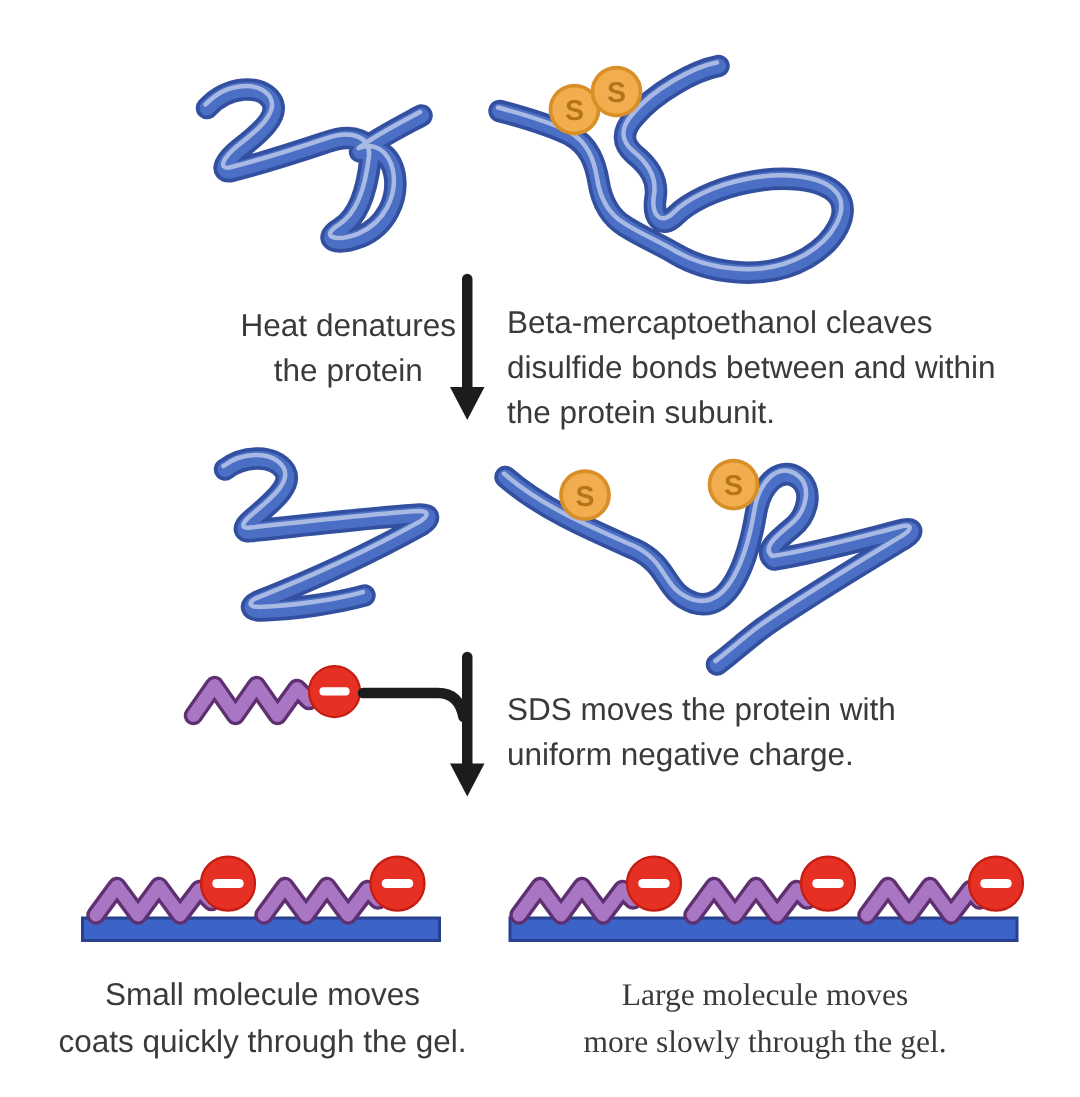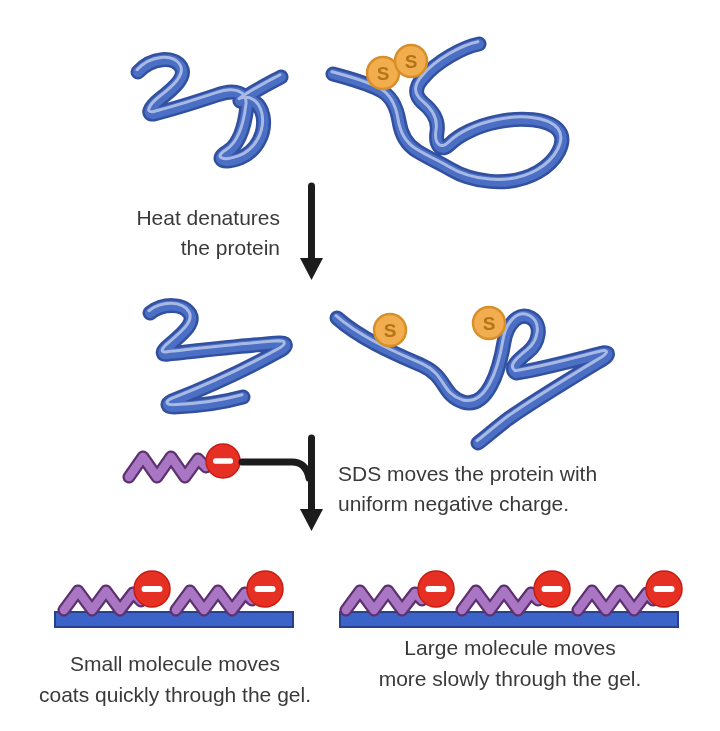--- a/index.html
+++ b/index.html
@@ -31,26 +31,26 @@
   .gel { fill:var(--gel-fill); stroke:var(--gel-outline); stroke-width:2; }
 
   
   .arrow-line { fill:none; stroke:var(--arrow); stroke-width:7; stroke-linecap:round; }
   .arrow-head { fill:var(--arrow); }
 
   .label {
     position:absolute; color:var(--text);
     font-size:21px; line-height:30px; white-space:pre-line;
   }
-  .label-heat  { top:203px; right:440px; text-align:right; }
+  .label-heat  { top:203px; right:416px; text-align:center; }
   .label-bme   { top:201px; left:338px; }
   .label-sds   { top:459px; left:338px; }
   .caption { text-align:center; line-height:31px; }
   .caption-small { top:648px; left:10px;  width:330px; }
-  .caption-large { top:632px; left:345px; width:330px; }
+  .caption-large { top:648px; left:345px; width:330px;font-family:Liberation Serif, serif; }
 </style>
 </head>
 <body>
 
 <div class="canvas">
 
   <svg class="art" width="720" height="731" viewBox="0 0 720 731">
 
     <g>
       <path class="tube-outline" d="M138,72 C152,57 174,56 181,67 C187,77 173,89 160,99 C150,107 146,115 154,114 C178,108 202,100 217,95 C236,88 248,94 247,106 C245,124 240,144 227,152 C214,160 224,164 240,158 C257,151 266,133 263,116 C260,102 250,97 240,101 C252,92 268,84 281,77"></path>
@@ -146,19 +146,22 @@
       <path class="zig-fill" d="M578,610 L592,591 L606,610 L620,591 L634,610 L647,593 L653,600"></path>
       <g>
         <circle class="charge" cx="664" cy="589" r="18"></circle>
         <rect class="minus" x="653.5" y="586" width="21" height="6" rx="3"></rect>
       </g>
     </g>
   </svg>
 
   <div class="label label-heat">Heat denatures
 the protein</div>
+  <div class="label label-bme">Beta-mercaptoethanol cleaves
+disulfide bonds between and within
+the protein subunit.</div>
   <div class="label label-sds">SDS moves the protein with
 uniform negative charge.</div>
   <div class="label caption caption-small">Small molecule moves
 coats quickly through the gel.</div>
   <div class="label caption caption-large">Large molecule moves
 more slowly through the gel.</div>
 </div>
 
 </body></html>

